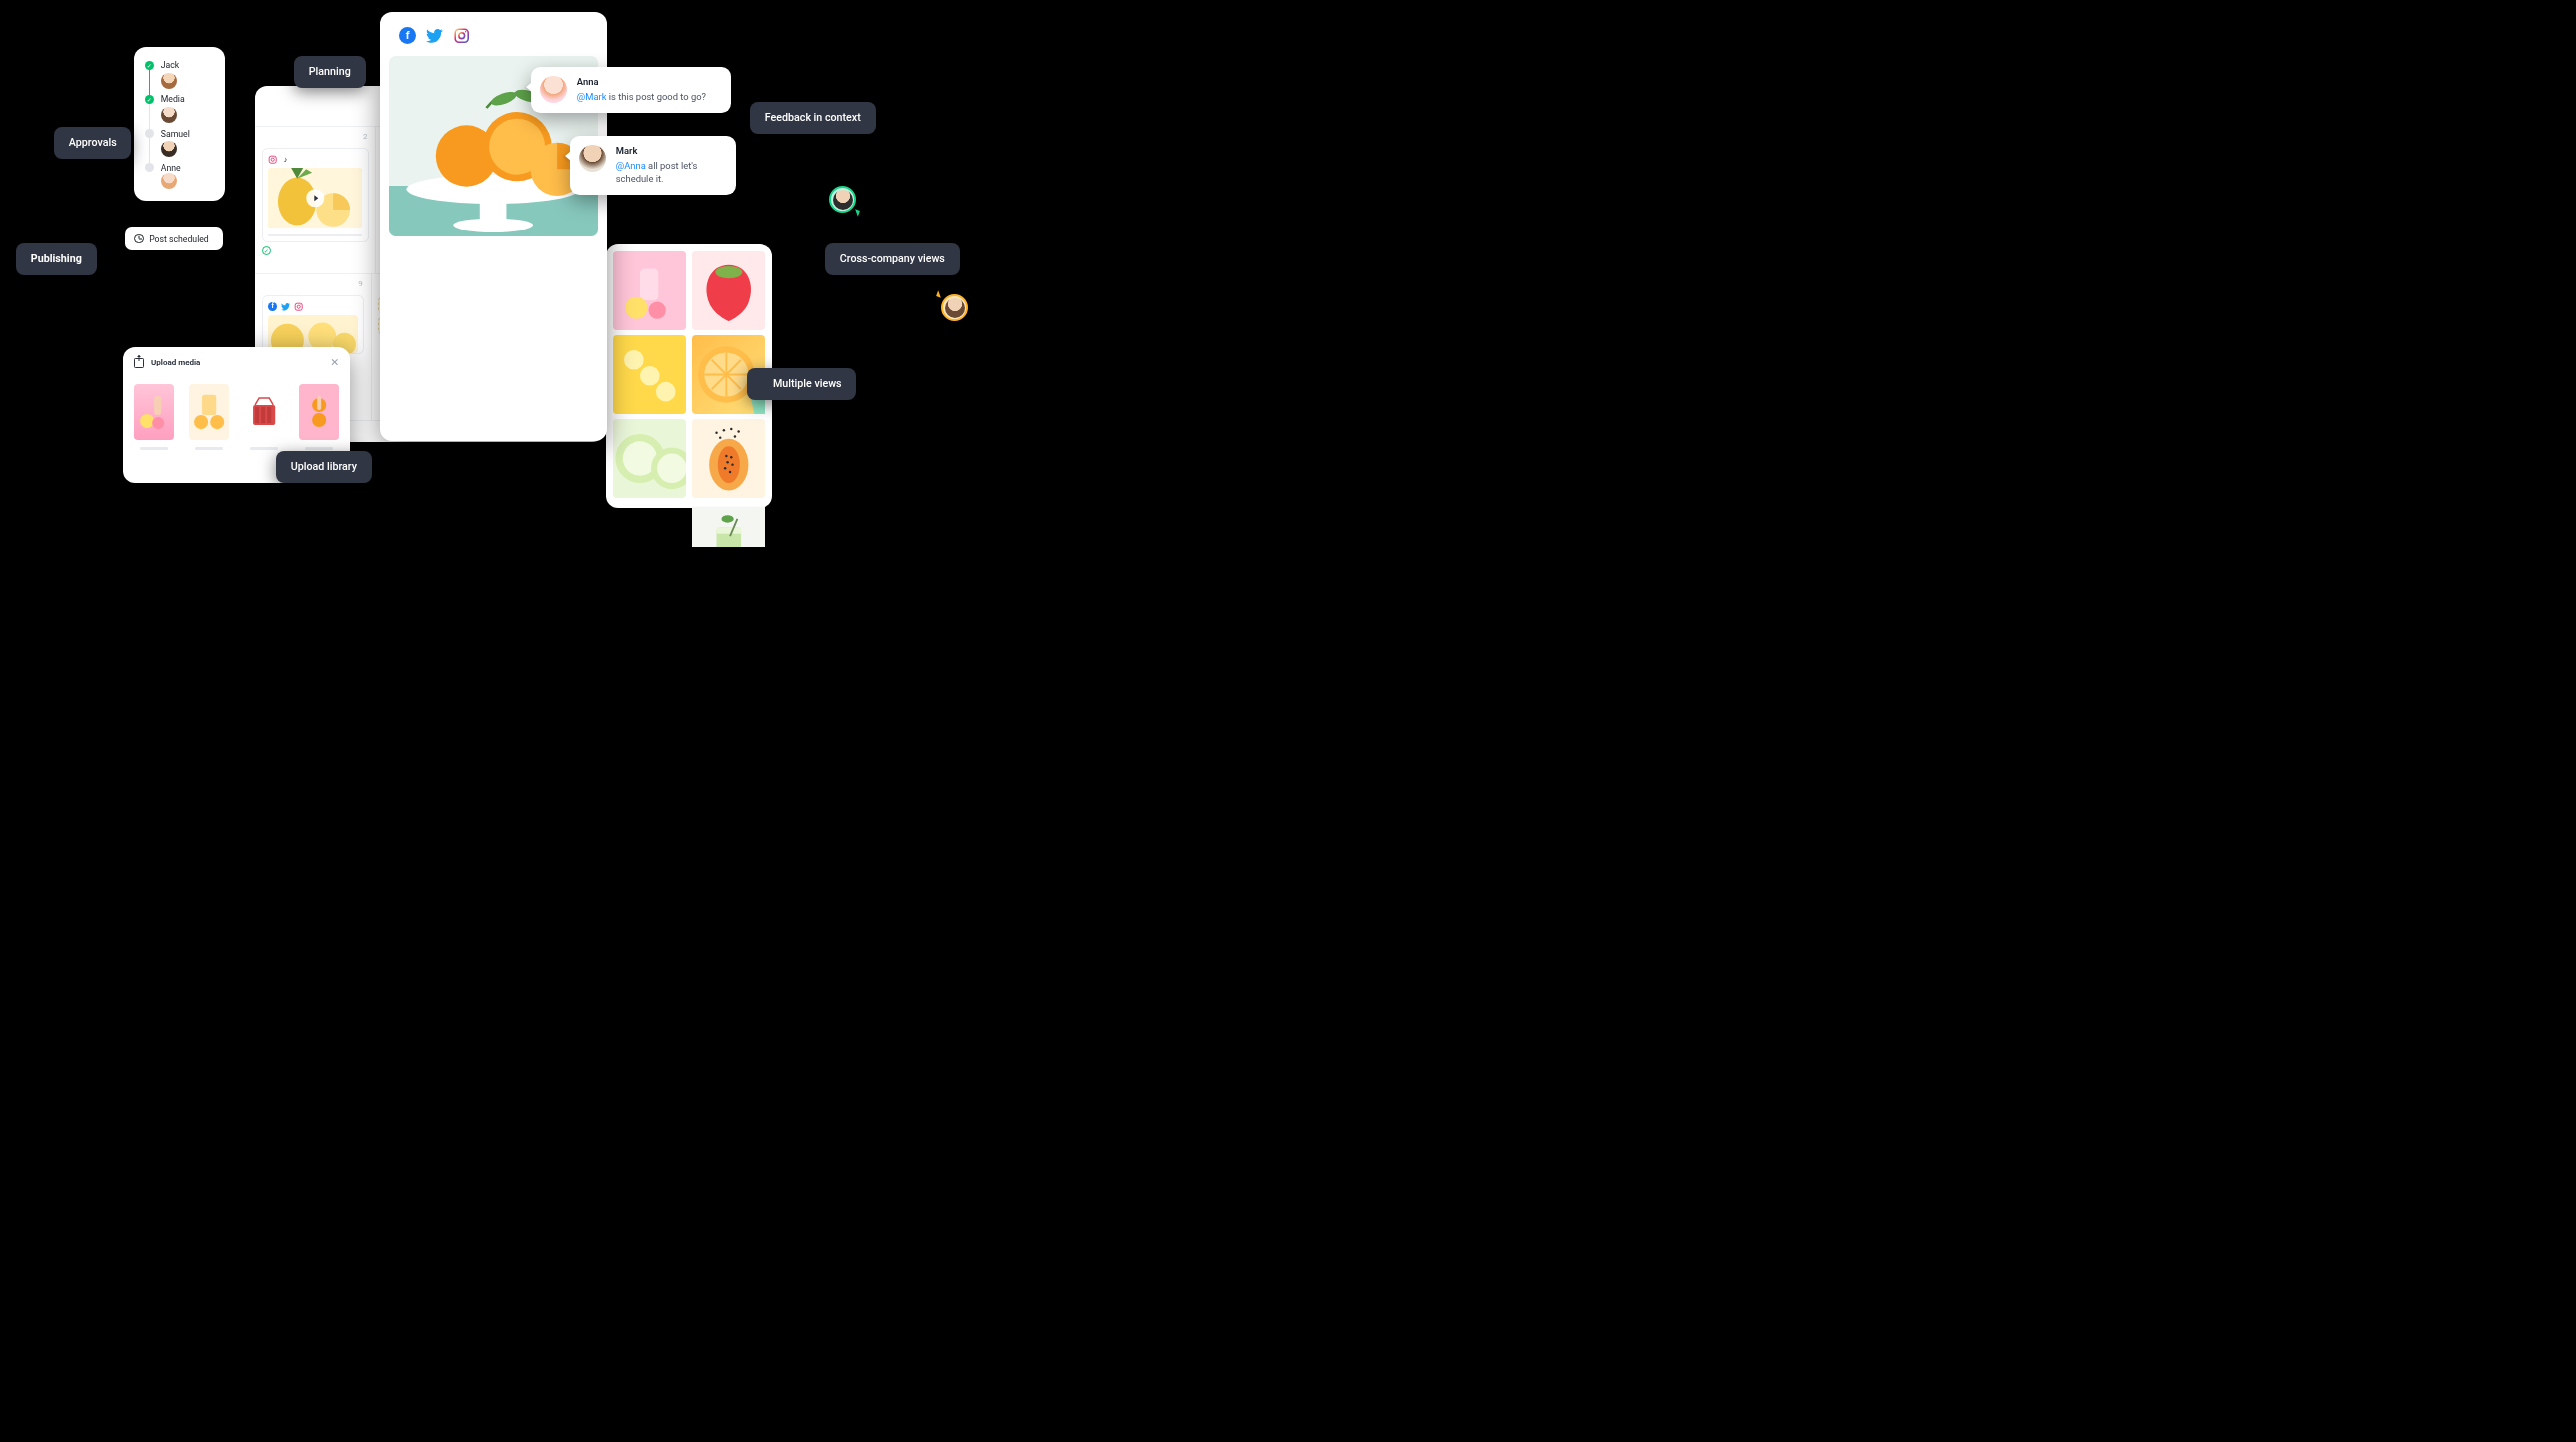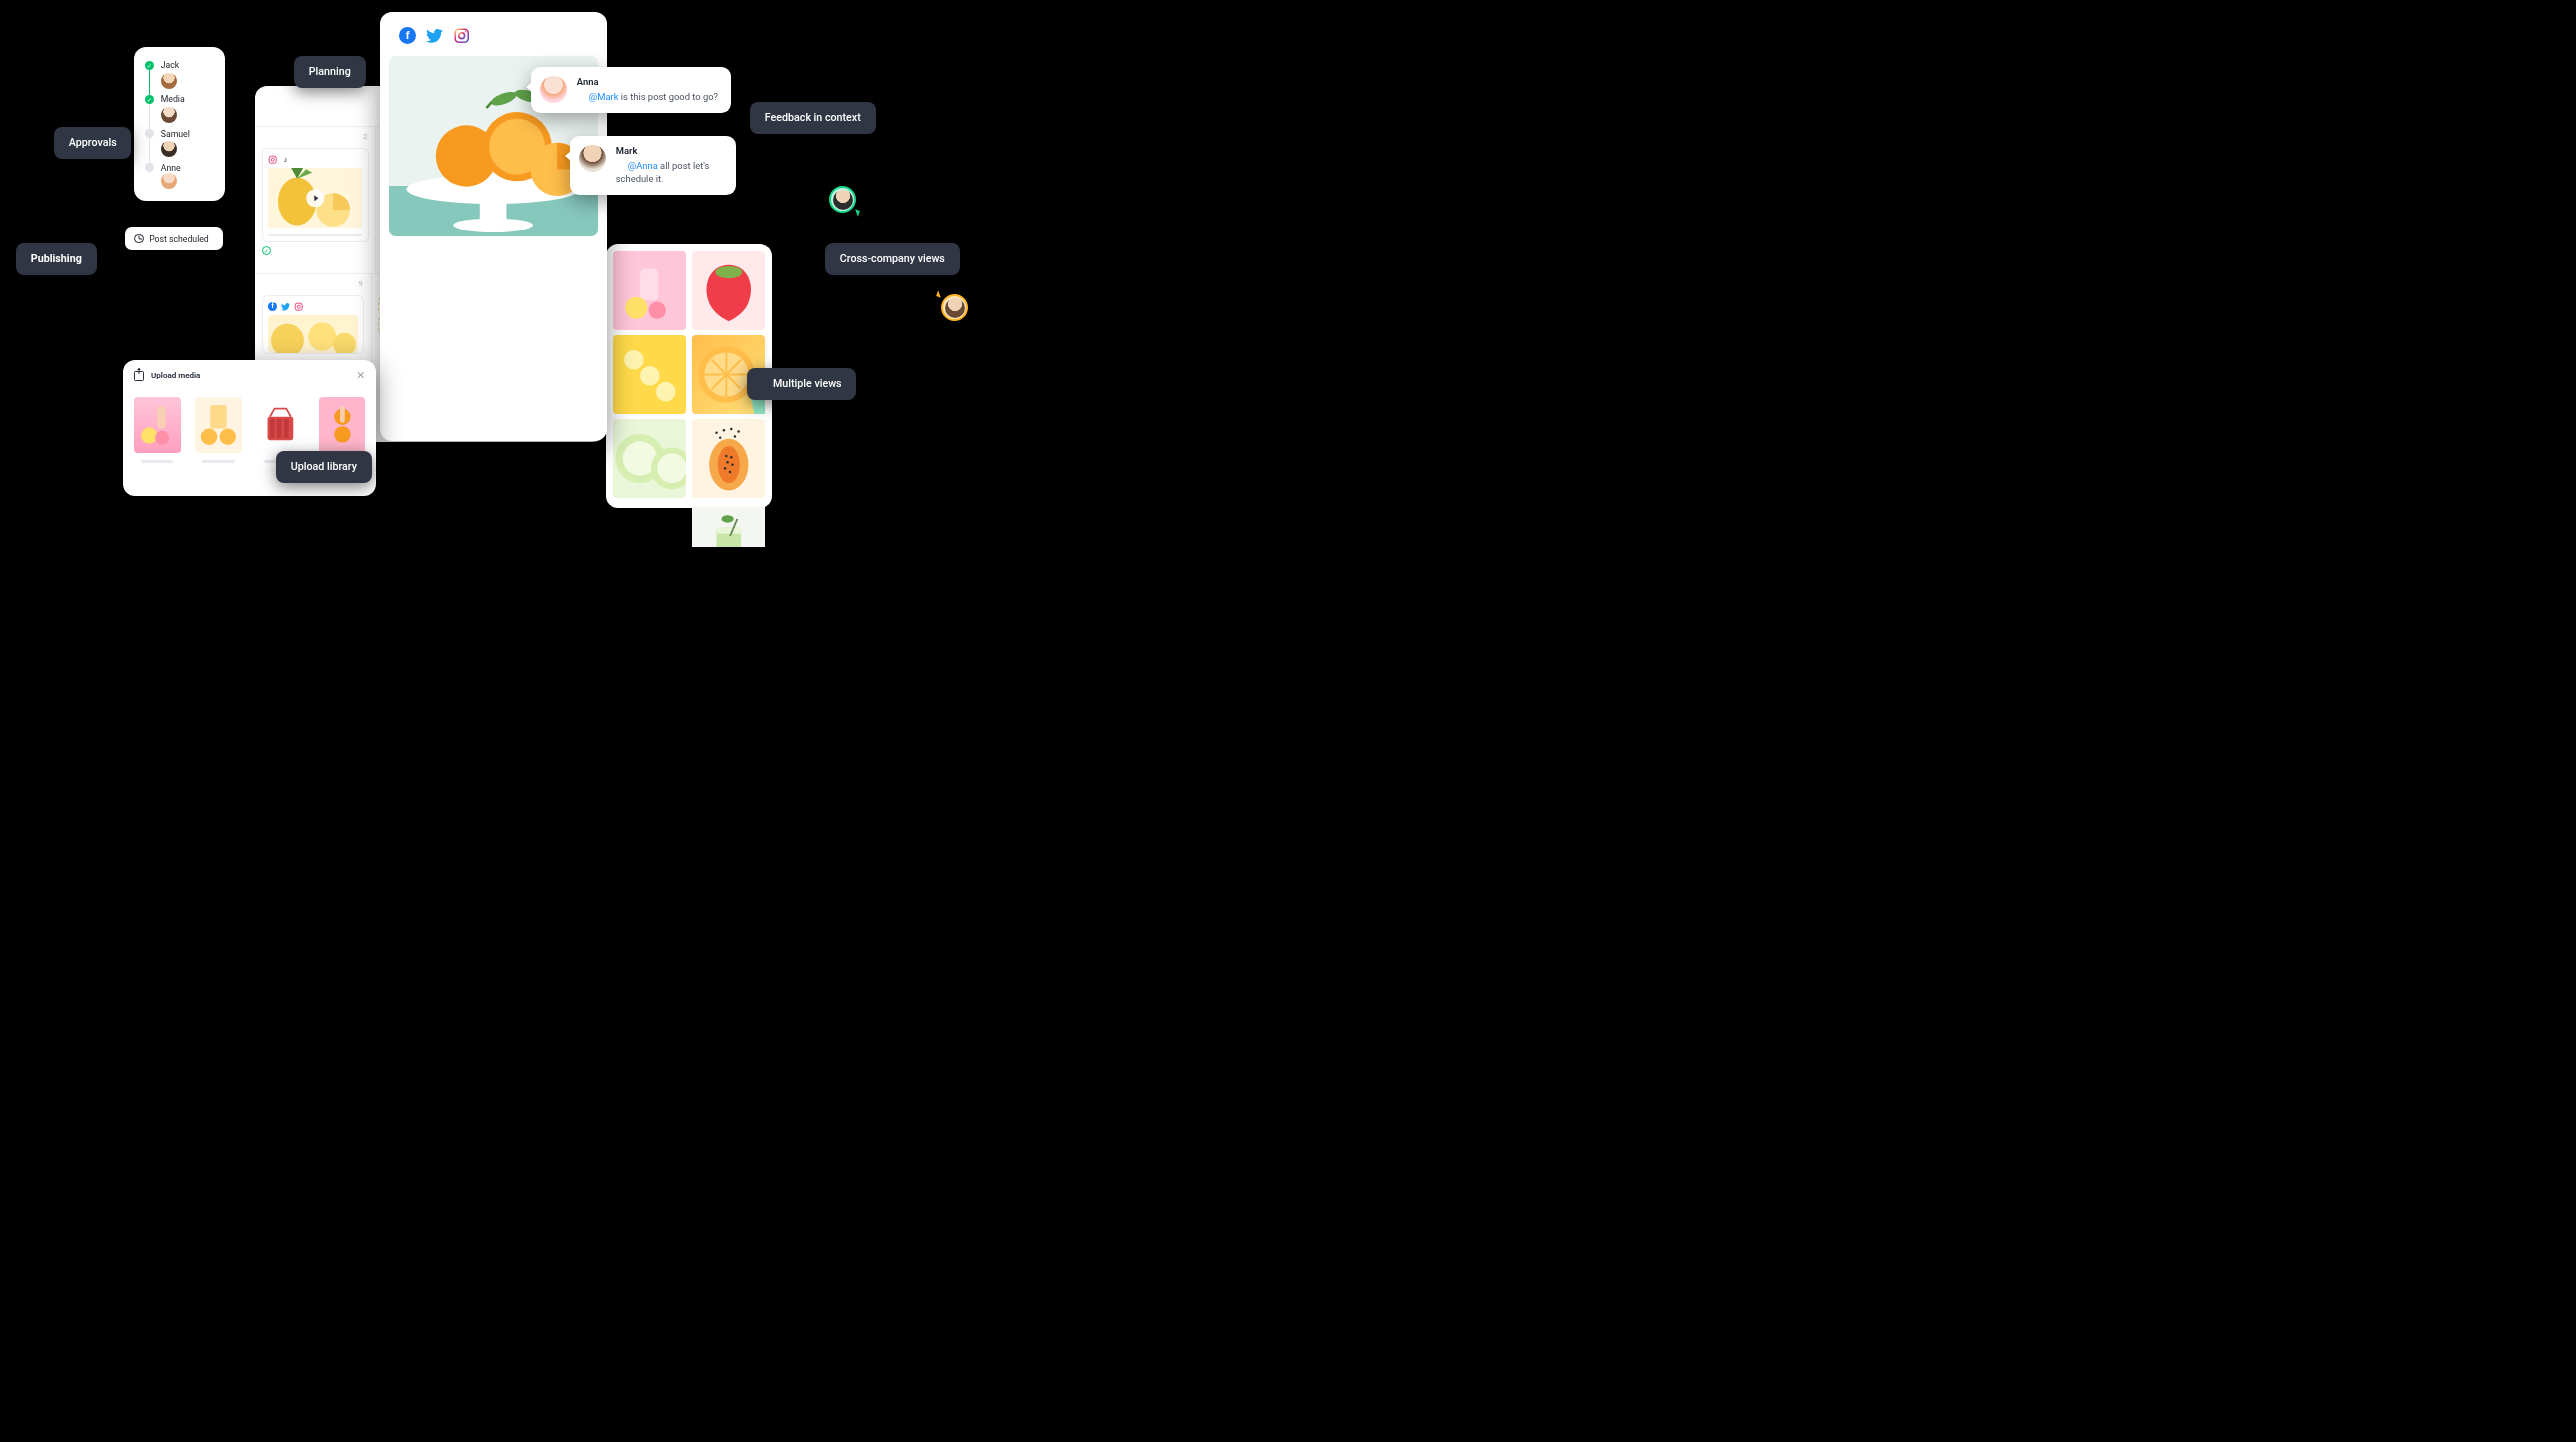--- a/index.html
+++ b/index.html
@@ -209,34 +209,34 @@
     display:flex; gap:9.4px;
     width: 200px;
     box-shadow: 0 6.7px 20px rgba(0,0,0,0.35);
     z-index: 60;
   }
   .comment-card .av {
     width: 27px; height: 27px; border-radius: 50%; flex-shrink:0;
   }
   .comment-card .name { font-size: 9.4px; font-weight:600; color:#18202e; margin-bottom:2.7px; }
   .comment-card .msg  { font-size: 9.4px; color:#4b5262; line-height:1.4; }
-  .mention { color:#1d8cff;margin-left:12px; }
+  .mention { color:#1d8cff; }
   .comment-tail {
     position: absolute; left:-5.4px; top:14.8px;
     width:0; height:0;
     border-right: 6.7px solid #fff;
     border-top: 5.4px solid transparent;
     border-bottom: 5.4px solid transparent;
     filter: drop-shadow(-1.3px 1.3px 1.3px rgba(0,0,0,0.12));
   }
 
   
   .media-card {
-    top: 360px; left: 123px;
-    width: 253px; height: 136px;
+    top: 347px; left: 123px;
+    width: 227px; height: 136px;
     z-index: 40;
     padding: 9.4px 10.7px;
   }
   .media-head { display:flex; align-items:center; gap:6.7px; }
   .upload-icon {
     width:10.7px; height:9.4px; border:1px solid #2a2f3b; border-bottom-width:1.3px;
     border-radius:1.3px; position:relative;
   }
   .upload-icon::after{
     content:''; position:absolute; left:50%; top:-4px;

